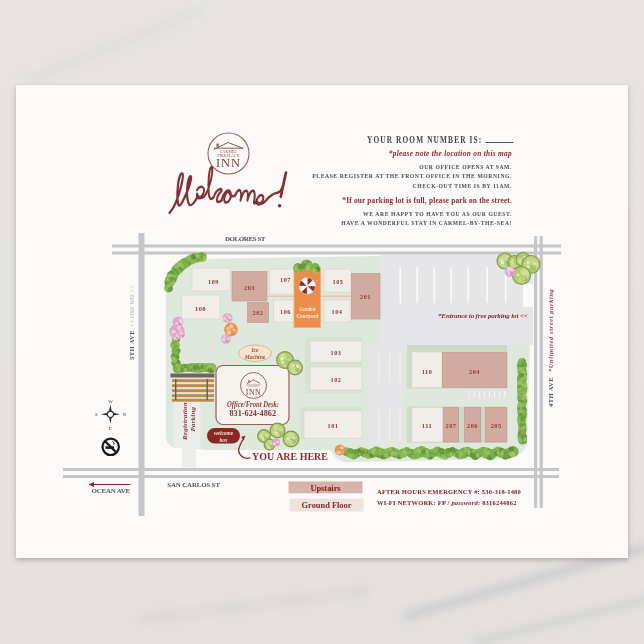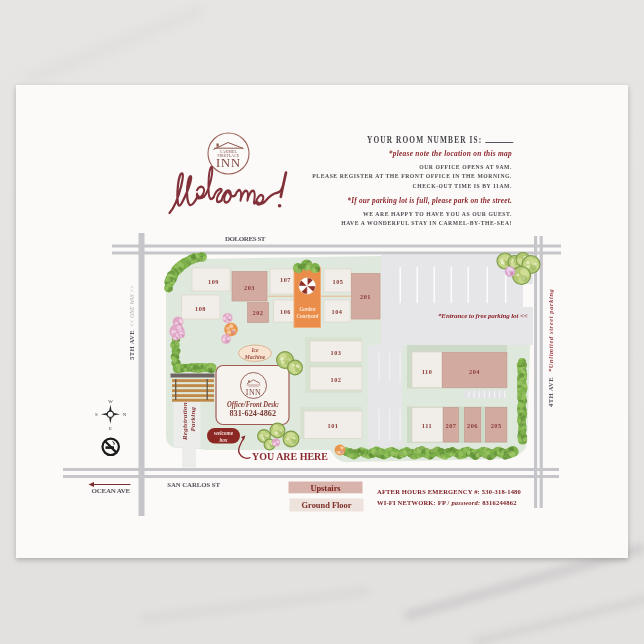--- a/index.html
+++ b/index.html
@@ -1200,19 +1200,19 @@
 <circle cx="279.6" cy="205.8" r="1.8" fill="#82313a" stroke="none"></circle>
 </g>
 </svg>
 
 <div class="abs" style="left:307px;top:134px;width:200px;text-align:right;font-size:10.5px;letter-spacing:1.6px;color:#46454b;font-weight:bold;white-space:nowrap;transform:scaleX(0.70);transform-origin:100% 50%;">YOUR ROOM NUMBER IS:&nbsp;<span style="display:inline-block;width:40px;border-bottom:1px solid #55545a;"></span></div>
 
 <div class="abs" style="left:312px;top:148.5px;width:200px;text-align:right;font-size:7.6px;font-style:italic;font-weight:bold;color:#8e262c;letter-spacing:0.3px;white-space:nowrap;transform:scaleX(0.97);transform-origin:100% 50%;">*please note the location on this map</div>
 
 <div class="abs" style="left:262px;top:161.5px;width:250px;text-align:right;font-size:6.9px;letter-spacing:0.7px;color:#4d4c52;font-weight:bold;line-height:9.6px;white-space:nowrap;transform:scaleX(0.82);transform-origin:100% 50%;">OUR OFFICE OPENS AT 9AM.<br>PLEASE REGISTER AT THE FRONT OFFICE IN THE MORNING.<br>CHECK-OUT TIME IS BY 11AM.</div>
 
-<div class="abs" style="left:312px;top:195.5px;width:200px;text-align:right;font-size:7.3px;font-style:italic;font-weight:bold;color:#8e262c;letter-spacing:0.2px;white-space:nowrap;">*If our parking lot is full, please park on the street.</div>
+<div class="abs" style="left:312px;top:195.5px;width:200px;text-align:right;font-size:7.3px;font-weight:bold;color:#8e262c;letter-spacing:0.2px;white-space:nowrap;">*If our parking lot is full, please park on the street.</div>
 
 <div class="abs" style="left:262px;top:208.5px;width:250px;text-align:right;font-size:6.9px;letter-spacing:0.7px;color:#4d4c52;font-weight:bold;line-height:9.6px;white-space:nowrap;transform:scaleX(0.82);transform-origin:100% 50%;">WE ARE HAPPY TO HAVE YOU AS OUR GUEST.<br>HAVE A WONDERFUL STAY IN CARMEL-BY-THE-SEA!</div>
 
 <div class="abs" style="left:377px;top:487.5px;font-size:6.5px;font-weight:bold;color:#7c2026;letter-spacing:0.2px;white-space:nowrap;">AFTER HOURS EMERGENCY #: 530-318-1480</div>
 
 <div class="abs" style="left:377px;top:498.5px;font-size:6.5px;font-weight:bold;color:#7c2026;letter-spacing:0.2px;white-space:nowrap;">WI-FI NETWORK: FP / <i>password:</i> 8316244862</div>
 
 </body></html>

